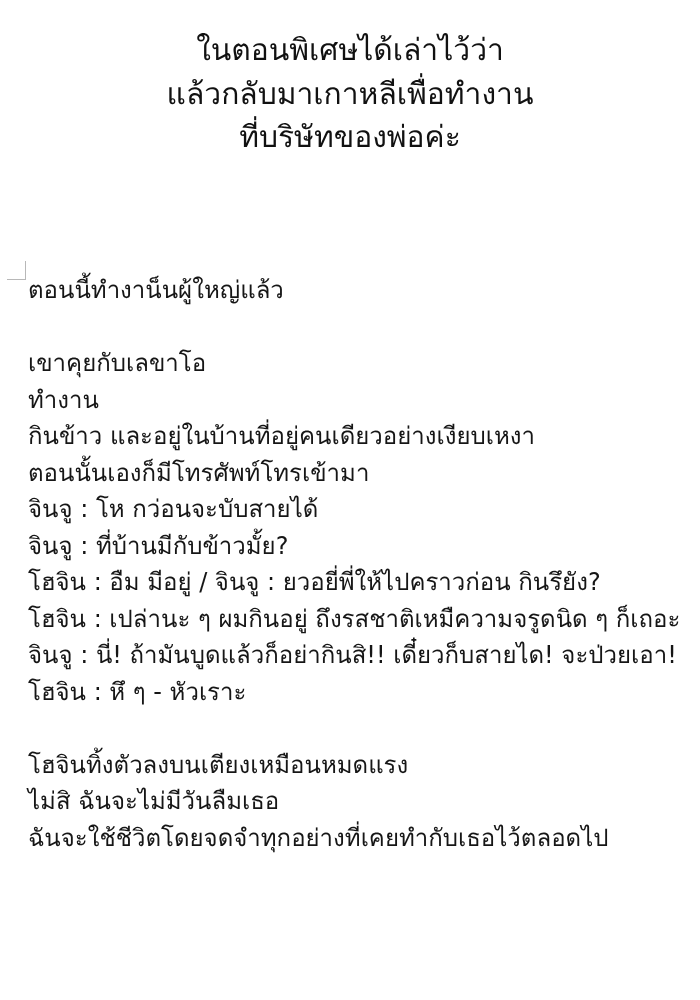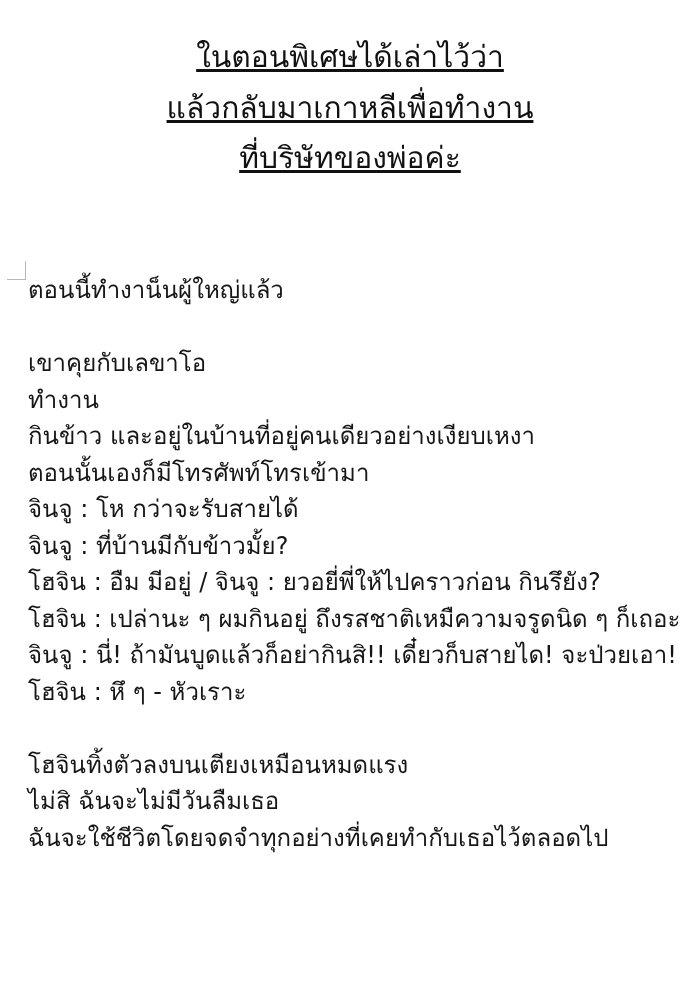--- a/index.html
+++ b/index.html
@@ -20,24 +20,23 @@
     position: absolute;
     top: 28px;
     left: 0;
     right: 0;
     text-align: center;
     font-size: 30px;
     line-height: 42.5px;
     color: #111111;
   }
   .title-block p {
-    margin: 8px;
+    margin: 1px;
     height: 42.5px;
     white-space: pre;
-    text-decoration: underline;
   }
   .body-block {
     position: absolute;
     left: 28px;
     top: 272px;
     right: 10px;
     font-size: 24px;
     color: #161616;
   }
   .line {
@@ -87,21 +86,21 @@
 
   <div class="body-block">
 
 
     <p class="line">ตอนนี้ทำงาน็นผู้ใหญ่แล้ว</p>
     <p class="line"></p>
     <p class="line">เขาคุยกับเลขาโอ</p>
     <p class="line">ทำงาน</p>
     <p class="line">กินข้าว และอยู่ในบ้านที่อยู่คนเดียวอย่างเงียบเหงา</p>
     <p class="line">ตอนนั้นเองก็มีโทรศัพท์โทรเข้ามา</p>
-    <p class="line">จินจู : โห กว่าจะรับสายได้</p>
+    <p class="line">จินจู : โห กว่อนจะบับสายได้</p>
     <p class="line">จินจู : ที่บ้านมีกับข้าวมั้ย?</p>
     <p class="line">โฮจิน : อืม มีอยู่ / จินจู : ยวอยี่พี่ให้ไปคราวก่อน กินรึยัง?</p>
 
 
     <p class="line">โฮจิน : เปล่านะ ๆ ผมกินอยู่ ถึงรสชาติเหมืความจรูดนิด ๆ ก็เถอะ</p>
     <p class="line">จินจู : นี่! ถ้ามันบูดแล้วก็อย่ากินสิ!! เดี๋ยวก็บสายได! จะป่วยเอา!</p>
     <p class="line">โฮจิน : หึ ๆ - หัวเราะ</p>
     <p class="line"></p>
     <p class="line">โฮจินทิ้งตัวลงบนเตียงเหมือนหมดแรง</p>
 

